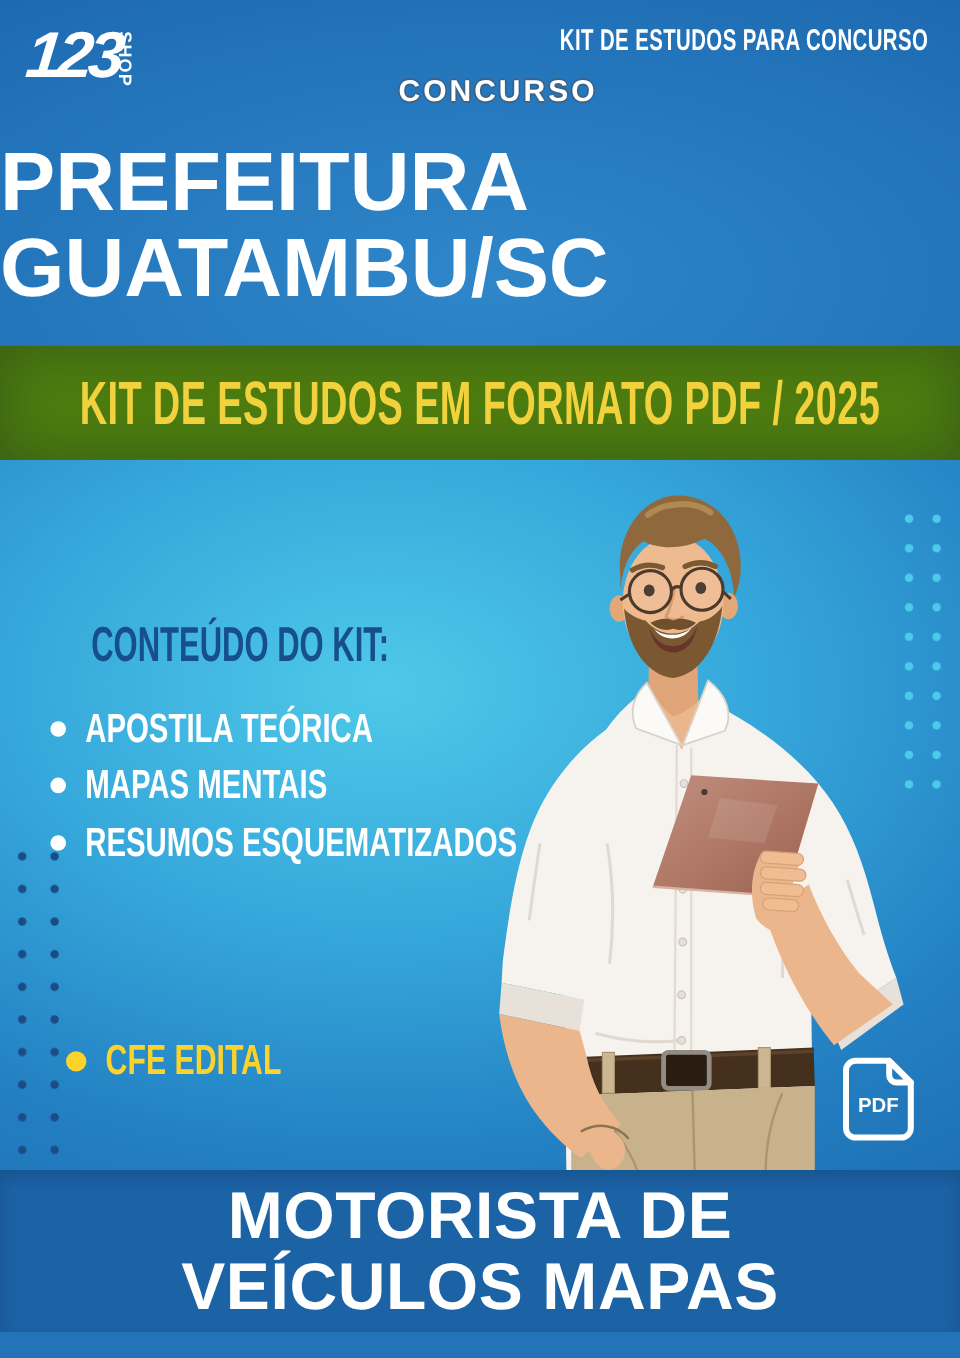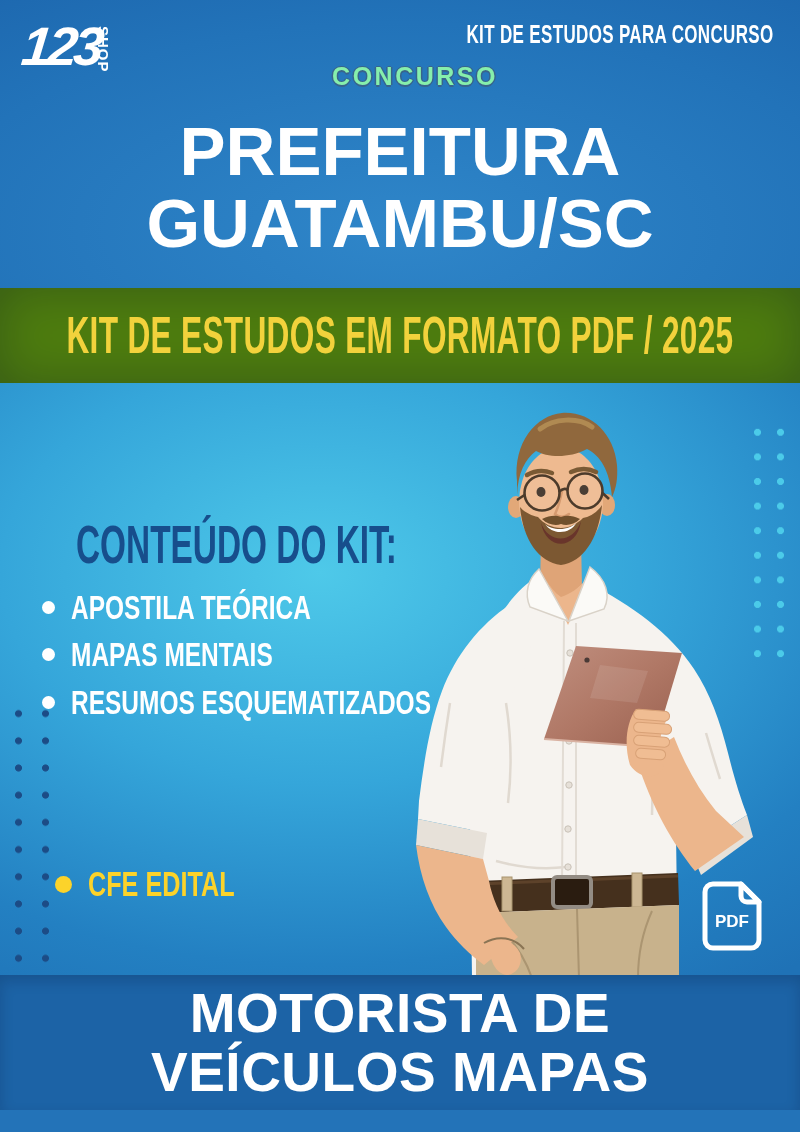--- a/index.html
+++ b/index.html
@@ -36,29 +36,29 @@
     letter-spacing:-4px;transform:skewX(-6deg);}
   .logo-word{font-size:15px;font-weight:700;letter-spacing:1px;
     transform:rotate(90deg) translate(2px,-2px);transform-origin:left top;
     position:relative;left:10px;top:6px;}
   
   .kicker{position:absolute;right:26px;top:20px;z-index:5;color:#fff;
     font-size:25px;font-weight:700;letter-spacing:.5px;text-align:center;}
   .kicker .sq{transform-origin:right top;}
   
   .eyebrow{position:absolute;top:62px;left:0;right:0;z-index:5;text-align:center;
-    font-size:25px;font-weight:800;letter-spacing:2.5px;color:#86efac;
+    font-size:25px;font-weight:800;letter-spacing:2.5px;color:#ffffff;
     text-shadow:-1.5px 0 #38648c,1.5px 0 #38648c,0 -1.5px #38648c,0 1.5px #38648c;margin-left:30px;}
-  .main-title{position:absolute;top:116px;left:0;right:0;z-index:5;text-align:center;
+  .main-title{position:absolute;top:116px;left:0;right:0;z-index:5;text-align:left;
     color:#fff;font-size:69px;font-weight:700;line-height:1.04;letter-spacing:0;}
   
   .band-dark-text{color:#f2d23c;font-size:51px;font-weight:700;letter-spacing:.5px;}
   
   .kit-heading{position:absolute;left:76px;top:514px;z-index:5;
-    color:#174e8c;font-size:53px;font-weight:800;}
+    color:#174e8c;font-size:41px;font-weight:800;}
   .kit-list{position:absolute;left:42px;top:590px;z-index:5;list-style:none;margin:0;padding:0;text-align:right;}
   .kit-item{display:flex;align-items:center;height:34px;margin-bottom:13.5px;}
   .bullet{width:13px;height:13px;border-radius:50%;background:#fff;margin:0 16px 0 0;flex:0 0 auto;}
   .kit-item-text{color:#fff;font-size:34px;font-weight:800;}
   .cfe-row{position:absolute;left:55px;top:866px;z-index:5;display:flex;align-items:center;height:36px;}
   .bullet-yellow{width:17px;height:17px;border-radius:50%;background:#fcd32a;margin-right:16px;flex:0 0 auto;}
   .cfe-text{color:#fcd32a;font-size:35px;font-weight:800;}
   
   .footer-line{color:#fff;font-size:55px;font-weight:700;line-height:1.0;letter-spacing:.5px;text-align:center;}
   .footer-line + .footer-line{margin-top:4px;}

